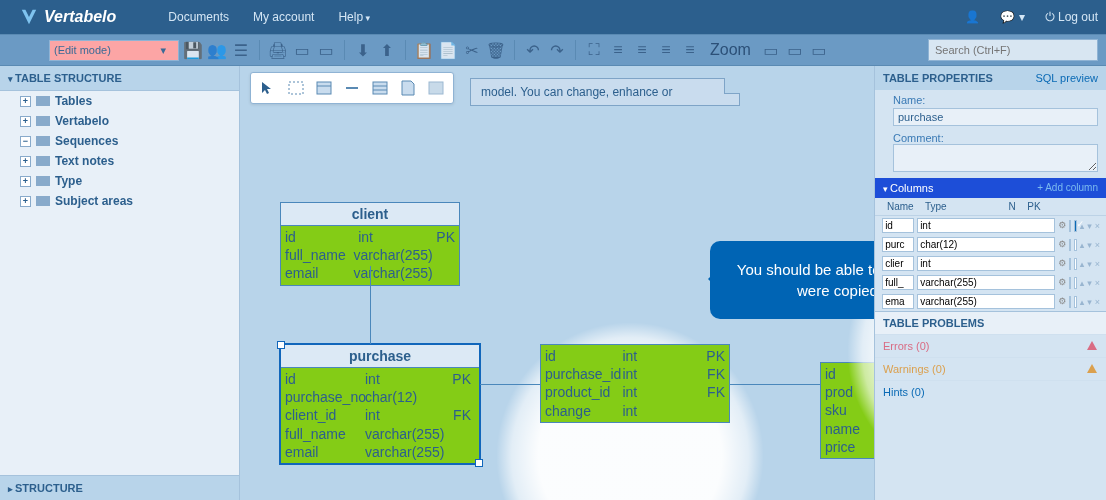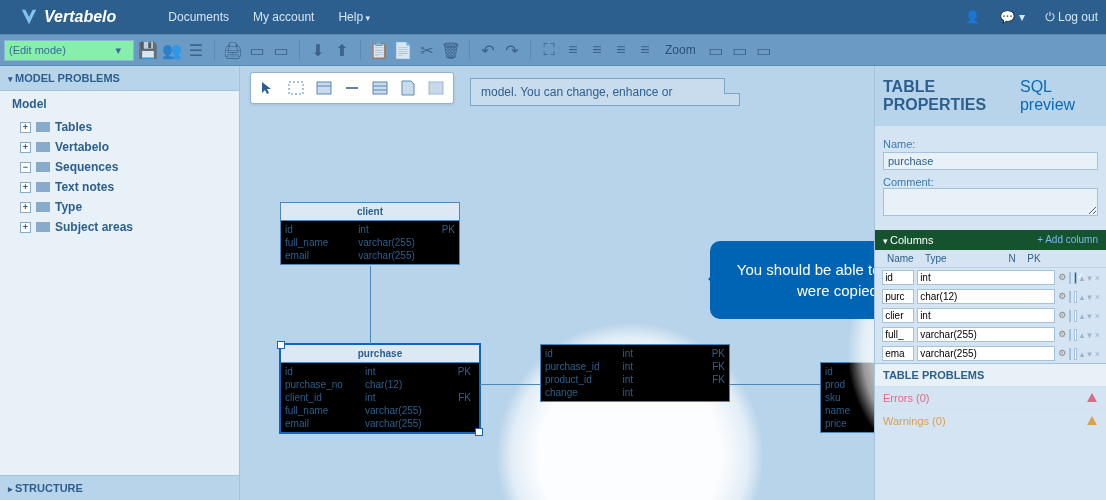--- a/index.html
+++ b/index.html
@@ -9,25 +9,25 @@
 .top-nav { height: 34px; background: #2c5f8d; display: flex; align-items: center; color: #d4e6f5; padding: 0 8px; position: relative; }
 .logo { display: flex; align-items: center; gap: 6px; padding: 0 12px; font-weight: 600; font-size: 16px; color: #fff; font-style: italic; }
 .logo-icon { width: 18px; height: 18px; }
 .nav-links { display: flex; gap: 24px; margin-left: 40px; font-size: 12px; }
 .nav-links span { cursor: pointer; }
 .nav-right { position: absolute; right: 8px; display: flex; align-items: center; gap: 20px; font-size: 12px; }
 .help-drop::after { content: " ▾"; font-size: 9px; }
 
 
 .toolbar { height: 32px; background: #6b9ac4; border-top: 1px solid #5a8ab3; border-bottom: 1px solid #5a8ab3; display: flex; align-items: center; padding: 0 4px; gap: 4px; }
-.edit-mode { background: #86efac; font-size: 11px; color: #3a6a96; padding: 3px 12px 3px 4px; border: 1px solid #8fb3d4; min-width: 130px; }
+.edit-mode { background: #fca5a5; font-size: 11px; color: #3a6a96; padding: 3px 12px 3px 4px; border: 1px solid #8fb3d4; min-width: 130px; margin-left: 45px; }
 .edit-mode::after { content: " ▾"; float: right; }
 .tb-icon { width: 20px; height: 20px; display: flex; align-items: center; justify-content: center; opacity: 0.75; cursor: pointer; color: #2c5078; }
 .tb-sep { width: 1px; height: 20px; background: #5a8ab3; margin: 0 4px; }
-.zoom-label { font-size: 12px; color: #2c5078; margin: 0 6px; }
+.zoom-label { font-size: 16px; color: #2c5078; margin: 0 6px; }
 .search-box { position: absolute; right: 8px; width: 170px; height: 22px; background: #d8e6f2; border: 1px solid #8fb3d4; font-size: 11px; padding: 0 6px; color: #666; }
 
 
 .workspace { display: flex; height: calc(500px - 66px); position: relative; }
 
 
 .left-panel { width: 240px; background: #e8f0f8; border-right: 1px solid #a5c2dc; display: flex; flex-direction: column; }
 .panel-header { background: #b8d4ea; color: #2c5f8d; font-size: 11px; font-weight: bold; padding: 6px 8px; border-bottom: 1px solid #a5c2dc; }
 .panel-header.collapse::before { content: "▾ "; font-size: 9px; }
 .model-root { padding: 6px 12px; font-size: 12px; color: #2c5f8d; font-weight: bold; }
@@ -41,21 +41,21 @@
 
 .canvas { flex: 1; position: relative; background: #b8d4ea; overflow: hidden; }
 .note-stub { position: absolute; left: 230px; top: 12px; background: #c9dcee; border: 1px solid #7ea4c7; padding: 6px 10px; font-size: 12px; color: #2c5f8d; width: 270px; }
 .note-corner { position: absolute; right: -1px; top: -1px; width: 16px; height: 16px; border-left: 1px solid #7ea4c7; border-bottom: 1px solid #7ea4c7; background: #b8d4ea; }
 
 
 .canvas-toolbar { position: absolute; left: 10px; top: 6px; background: #fff; border: 1px solid #8fb3d4; display: flex; align-items: center; padding: 4px 6px; gap: 6px; border-radius: 3px; box-shadow: 0 1px 3px rgba(0,0,0,0.1); }
 .ct-icon { width: 22px; height: 22px; display: flex; align-items: center; justify-content: center; cursor: pointer; }
 
 
-.db-table { position: absolute; background: #000000; border: 1px solid #4a87bb; font-size: 10px; min-width: 170px; }
+.db-table { position: absolute; background: #84cc16; border: 1px solid #4a87bb; font-size: 14px; min-width: 170px; }
 .db-table.selected { border: 1px solid #1166bb; box-shadow: 0 0 0 1px #1166bb; }
 .db-table.selected::before, .db-table.selected::after { content: ""; position: absolute; width: 6px; height: 6px; background: #fff; border: 1px solid #1166bb; }
 .db-table.selected::before { left: -4px; top: -4px; }
 .db-table.selected::after { right: -4px; bottom: -4px; }
 .tbl-head { background: #dce9f5; text-align: center; padding: 3px 0; font-weight: bold; color: #2c5f8d; border-bottom: 1px solid #4a87bb; }
 .tbl-body { padding: 2px 4px; }
 .tbl-row { display: flex; color: #2c5f8d; line-height: 1.3; }
 .tbl-row .c-name { width: 80px; }
 .tbl-row .c-type { width: 80px; }
 .tbl-row .c-key { width: 26px; text-align: right; }
@@ -65,27 +65,27 @@
 .spot1 { left: 255px; top: 255px; width: 270px; height: 270px; }
 .spot2 { right: -10px; top: 150px; width: 270px; height: 270px; }
 
 
 .callout { position: absolute; left: 470px; top: 175px; width: 340px; background: #0064b4; color: #fff; padding: 18px 22px; border-radius: 10px; font-size: 15px; text-align: center; line-height: 1.4; z-index: 20; }
 .callout::before { content: ""; position: absolute; left: -12px; bottom: 30px; border: 10px solid transparent; border-right-color: #0064b4; }
 .callout::after { content: ""; position: absolute; right: -12px; top: 42px; border: 10px solid transparent; border-left-color: #0064b4; }
 
 
 .right-panel { width: 232px; background: #d4e4f2; border-left: 1px solid #a5c2dc; display: flex; flex-direction: column; position: relative; z-index: 15; }
-.rp-header { display: flex; justify-content: space-between; padding: 12px 8px; font-size: 16px; background: #b8d4ea; }
+.rp-header { display: flex; justify-content: space-between; padding: 6px 8px; font-size: 11px; background: #b8d4ea; }
 .rp-header .title { font-weight: bold; color: #2c5f8d; }
 .rp-header .sql { color: #0a6ab5; cursor: pointer; }
-.rp-fields { padding: 12px 8px; font-size: 11px; color: #3a7ab5; }
+.rp-fields { padding: 4px 8px; font-size: 11px; color: #3a7ab5; margin-left: 10px; }
 .rp-fields input { width: 100%; background: #e8f0f8; border: 1px solid #a5c2dc; padding: 2px 4px; margin: 2px 0 6px; font-size: 11px; color: #2c5f8d; }
 .rp-fields textarea { width: 100%; height: 28px; background: #e8f0f8; border: 1px solid #a5c2dc; }
-.section-head { background: #14532d; color: #fff; font-size: 11px; padding: 4px 8px; display: flex; justify-content: space-between; }
+.section-head { background: #1d4ed8; color: #fff; font-size: 11px; padding: 4px 8px; display: flex; justify-content: space-between; }
 .section-head .add { color: #7abaf0; font-size: 10px; cursor: pointer; }
 .section-head .toggle::before { content: "▾ "; font-size: 9px; }
 .col-grid-head { display: flex; font-size: 10px; color: #2c5f8d; padding: 3px 6px 3px 12px; border-bottom: 1px solid #bcd2e6; }
 .col-grid-head .ch-name { flex: 0 0 38px; }
 .col-grid-head .ch-type { flex: 1; }
 .col-grid-head .ch-n { flex: 0 0 20px; text-align: center; }
 .col-grid-head .ch-pk { flex: 0 0 24px; text-align: center; }
 .col-grid-head .ch-pad { flex: 0 0 54px; }
 .col-row { display: flex; align-items: center; padding: 2px 6px 2px 4px; gap: 3px; }
 .col-row .drag { width: 6px; height: 12px; background: repeating-linear-gradient(#aaa, #aaa 1px, transparent 1px, transparent 3px); }
@@ -153,27 +153,27 @@
   <span class="tb-sep"></span>
   <span class="tb-icon">⛶</span>
   <span class="tb-icon">≡</span>
   <span class="tb-icon">≡</span>
   <span class="tb-icon">≡</span>
   <span class="tb-icon">≡</span>
   <span class="zoom-label">Zoom</span>
   <span class="tb-icon">▭</span>
   <span class="tb-icon">▭</span>
   <span class="tb-icon">▭</span>
+  <input class="search-box" placeholder="Search (Ctrl+F)" style="">
 </div>
 
 <div class="workspace">
 
   <div class="left-panel">
-    <div class="panel-header collapse">MODEL PROBLEMS</div>
-    <div class="model-root">Model</div>
+    <div class="panel-header collapse">TABLE STRUCTURE</div>
     <ul class="tree">
       <li>
           <span class="tree-toggle">+</span>
           <span class="tree-icon"></span>
           <span>Tables</span>
         </li>
       <li>
           <span class="tree-toggle">+</span>
           <span class="tree-icon"></span>
           <span>Vertabelo</span>
@@ -443,15 +443,18 @@
         <svg class="warn" viewBox="0 0 12 12">
           <path fill="#d96c84" d="M6 1 L11 10 L1 10 Z"></path>
         </svg>
       </div>
     <div class="rp-problems-row">
         <span class="pwarn">Warnings (0)</span>
         <svg class="warn" viewBox="0 0 12 12">
           <path fill="#dba04e" d="M6 1 L11 10 L1 10 Z"></path>
         </svg>
       </div>
+    <div class="rp-problems-row">
+        <span class="phint">Hints (0)</span>
+      </div>
   </div>
 
 </div>
 
 </body></html>

